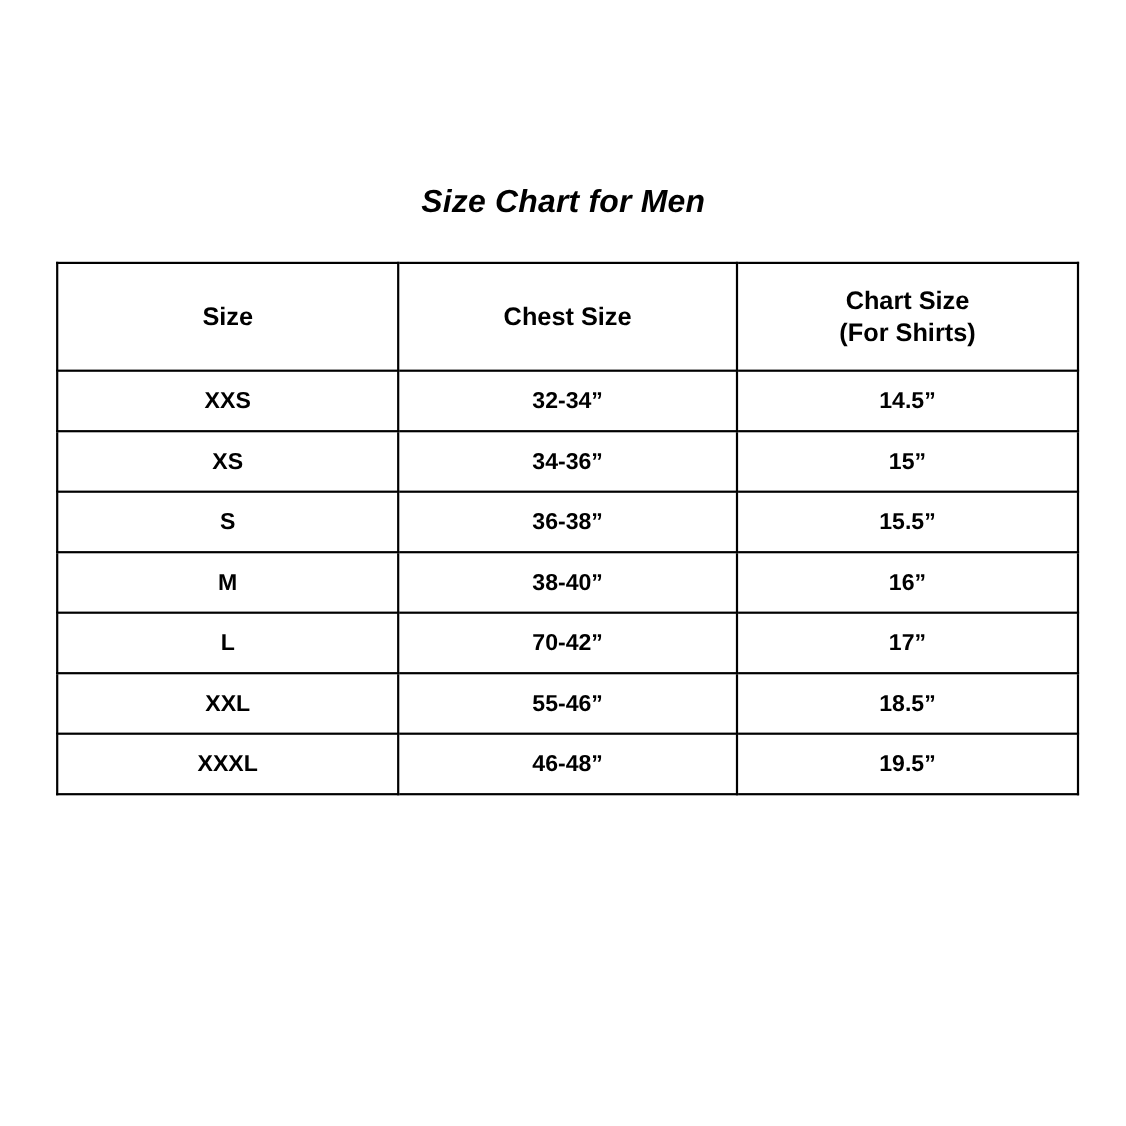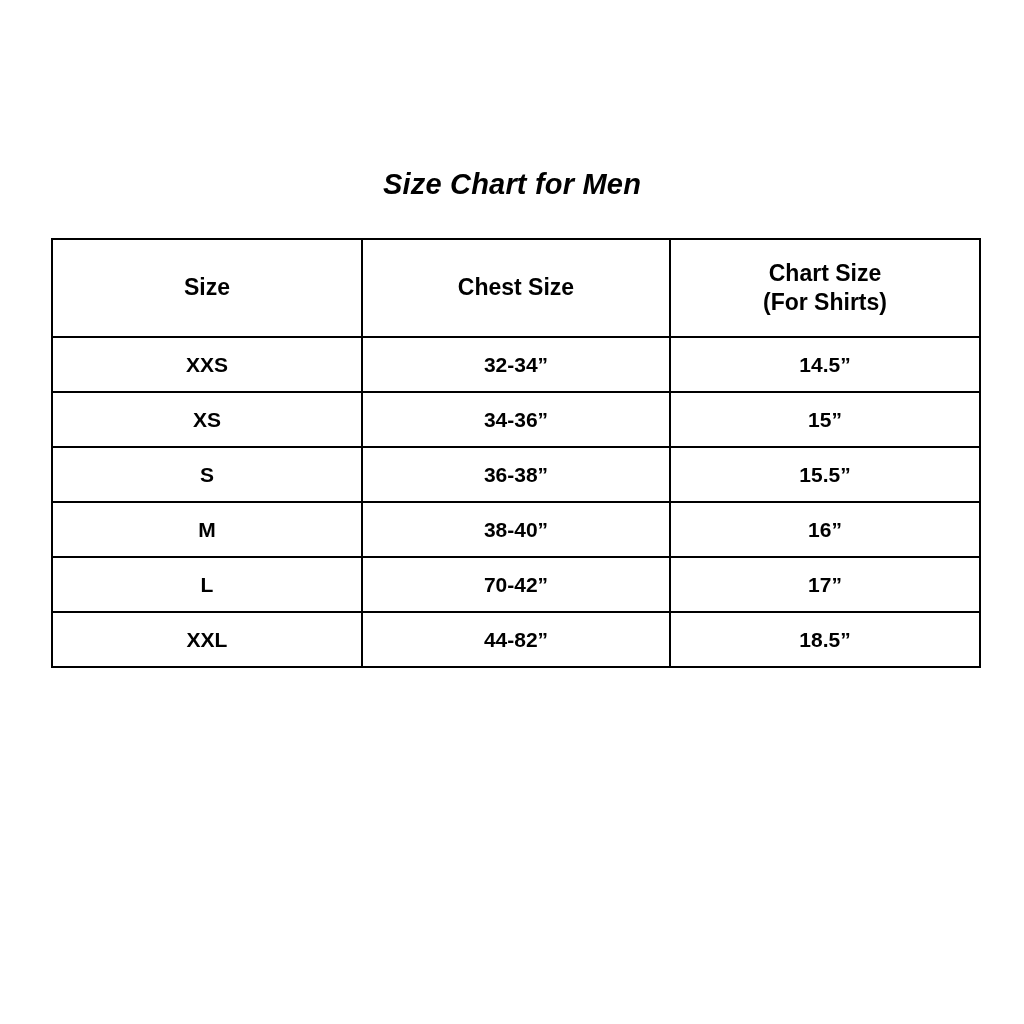--- a/index.html
+++ b/index.html
@@ -120,19 +120,24 @@
         <td>38-40”</td>
         <td>16”</td>
       </tr>
       <tr>
         <td>L</td>
         <td>70-42”</td>
         <td>17”</td>
       </tr>
       <tr>
         <td>XXL</td>
-        <td>44-82”</td>
+        <td>55-46”</td>
         <td>18.5”</td>
+      </tr>
+      <tr>
+        <td>XXXL</td>
+        <td>46-48”</td>
+        <td>19.5”</td>
       </tr>
     </tbody>
   </table>
 
 </div>
 
 </body></html>

